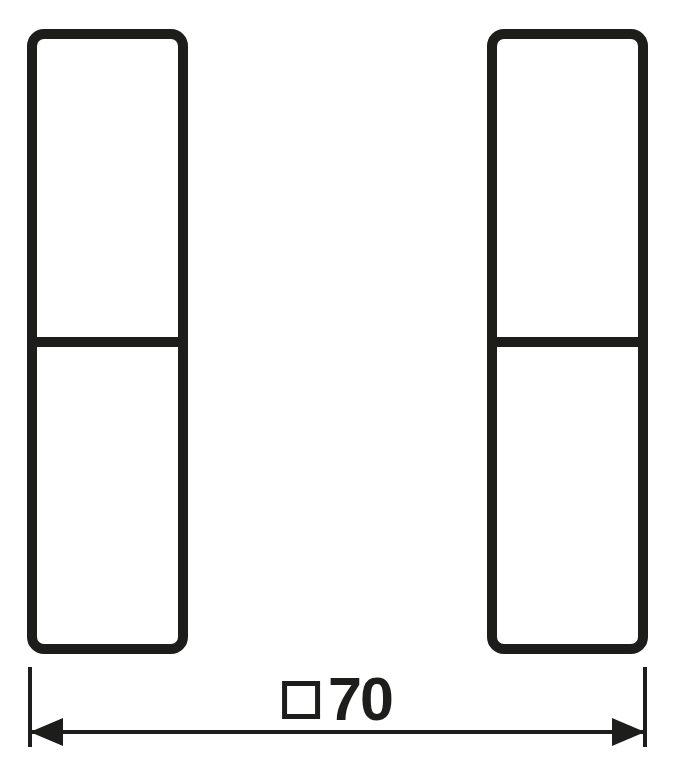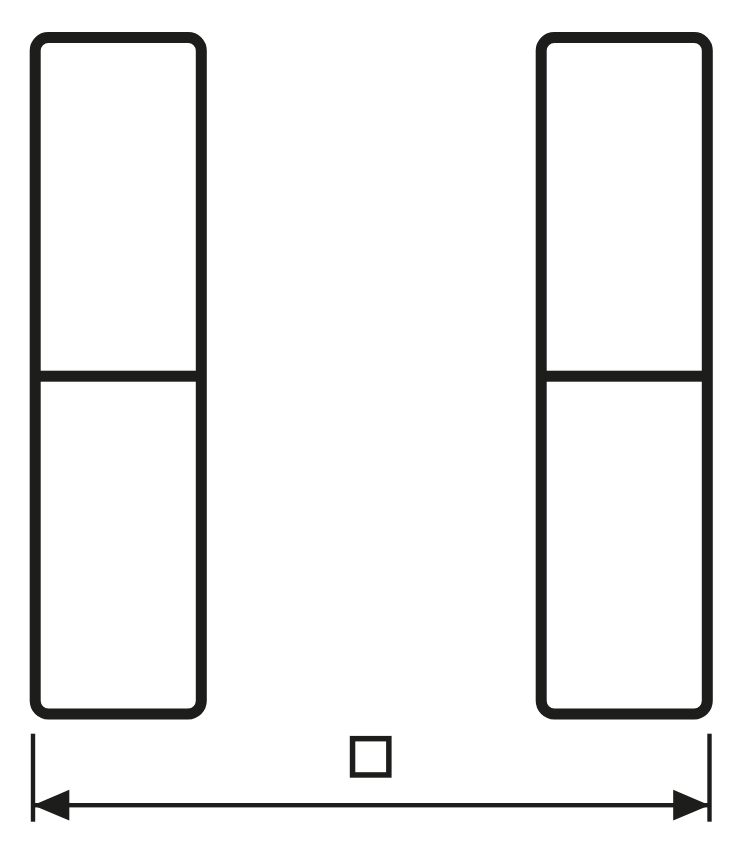--- a/index.html
+++ b/index.html
@@ -111,15 +111,16 @@
   </div>
 
   <div class="ext-tick left"></div>
   <div class="ext-tick right"></div>
   <div class="dim-line"></div>
   <div class="dim-arrow left"></div>
   <div class="dim-arrow right"></div>
 
   <div class="dim-label">
     <span class="square-symbol"></span>
+    <span class="dim-value">70</span>
   </div>
 
 </div>
 
 </body></html>

